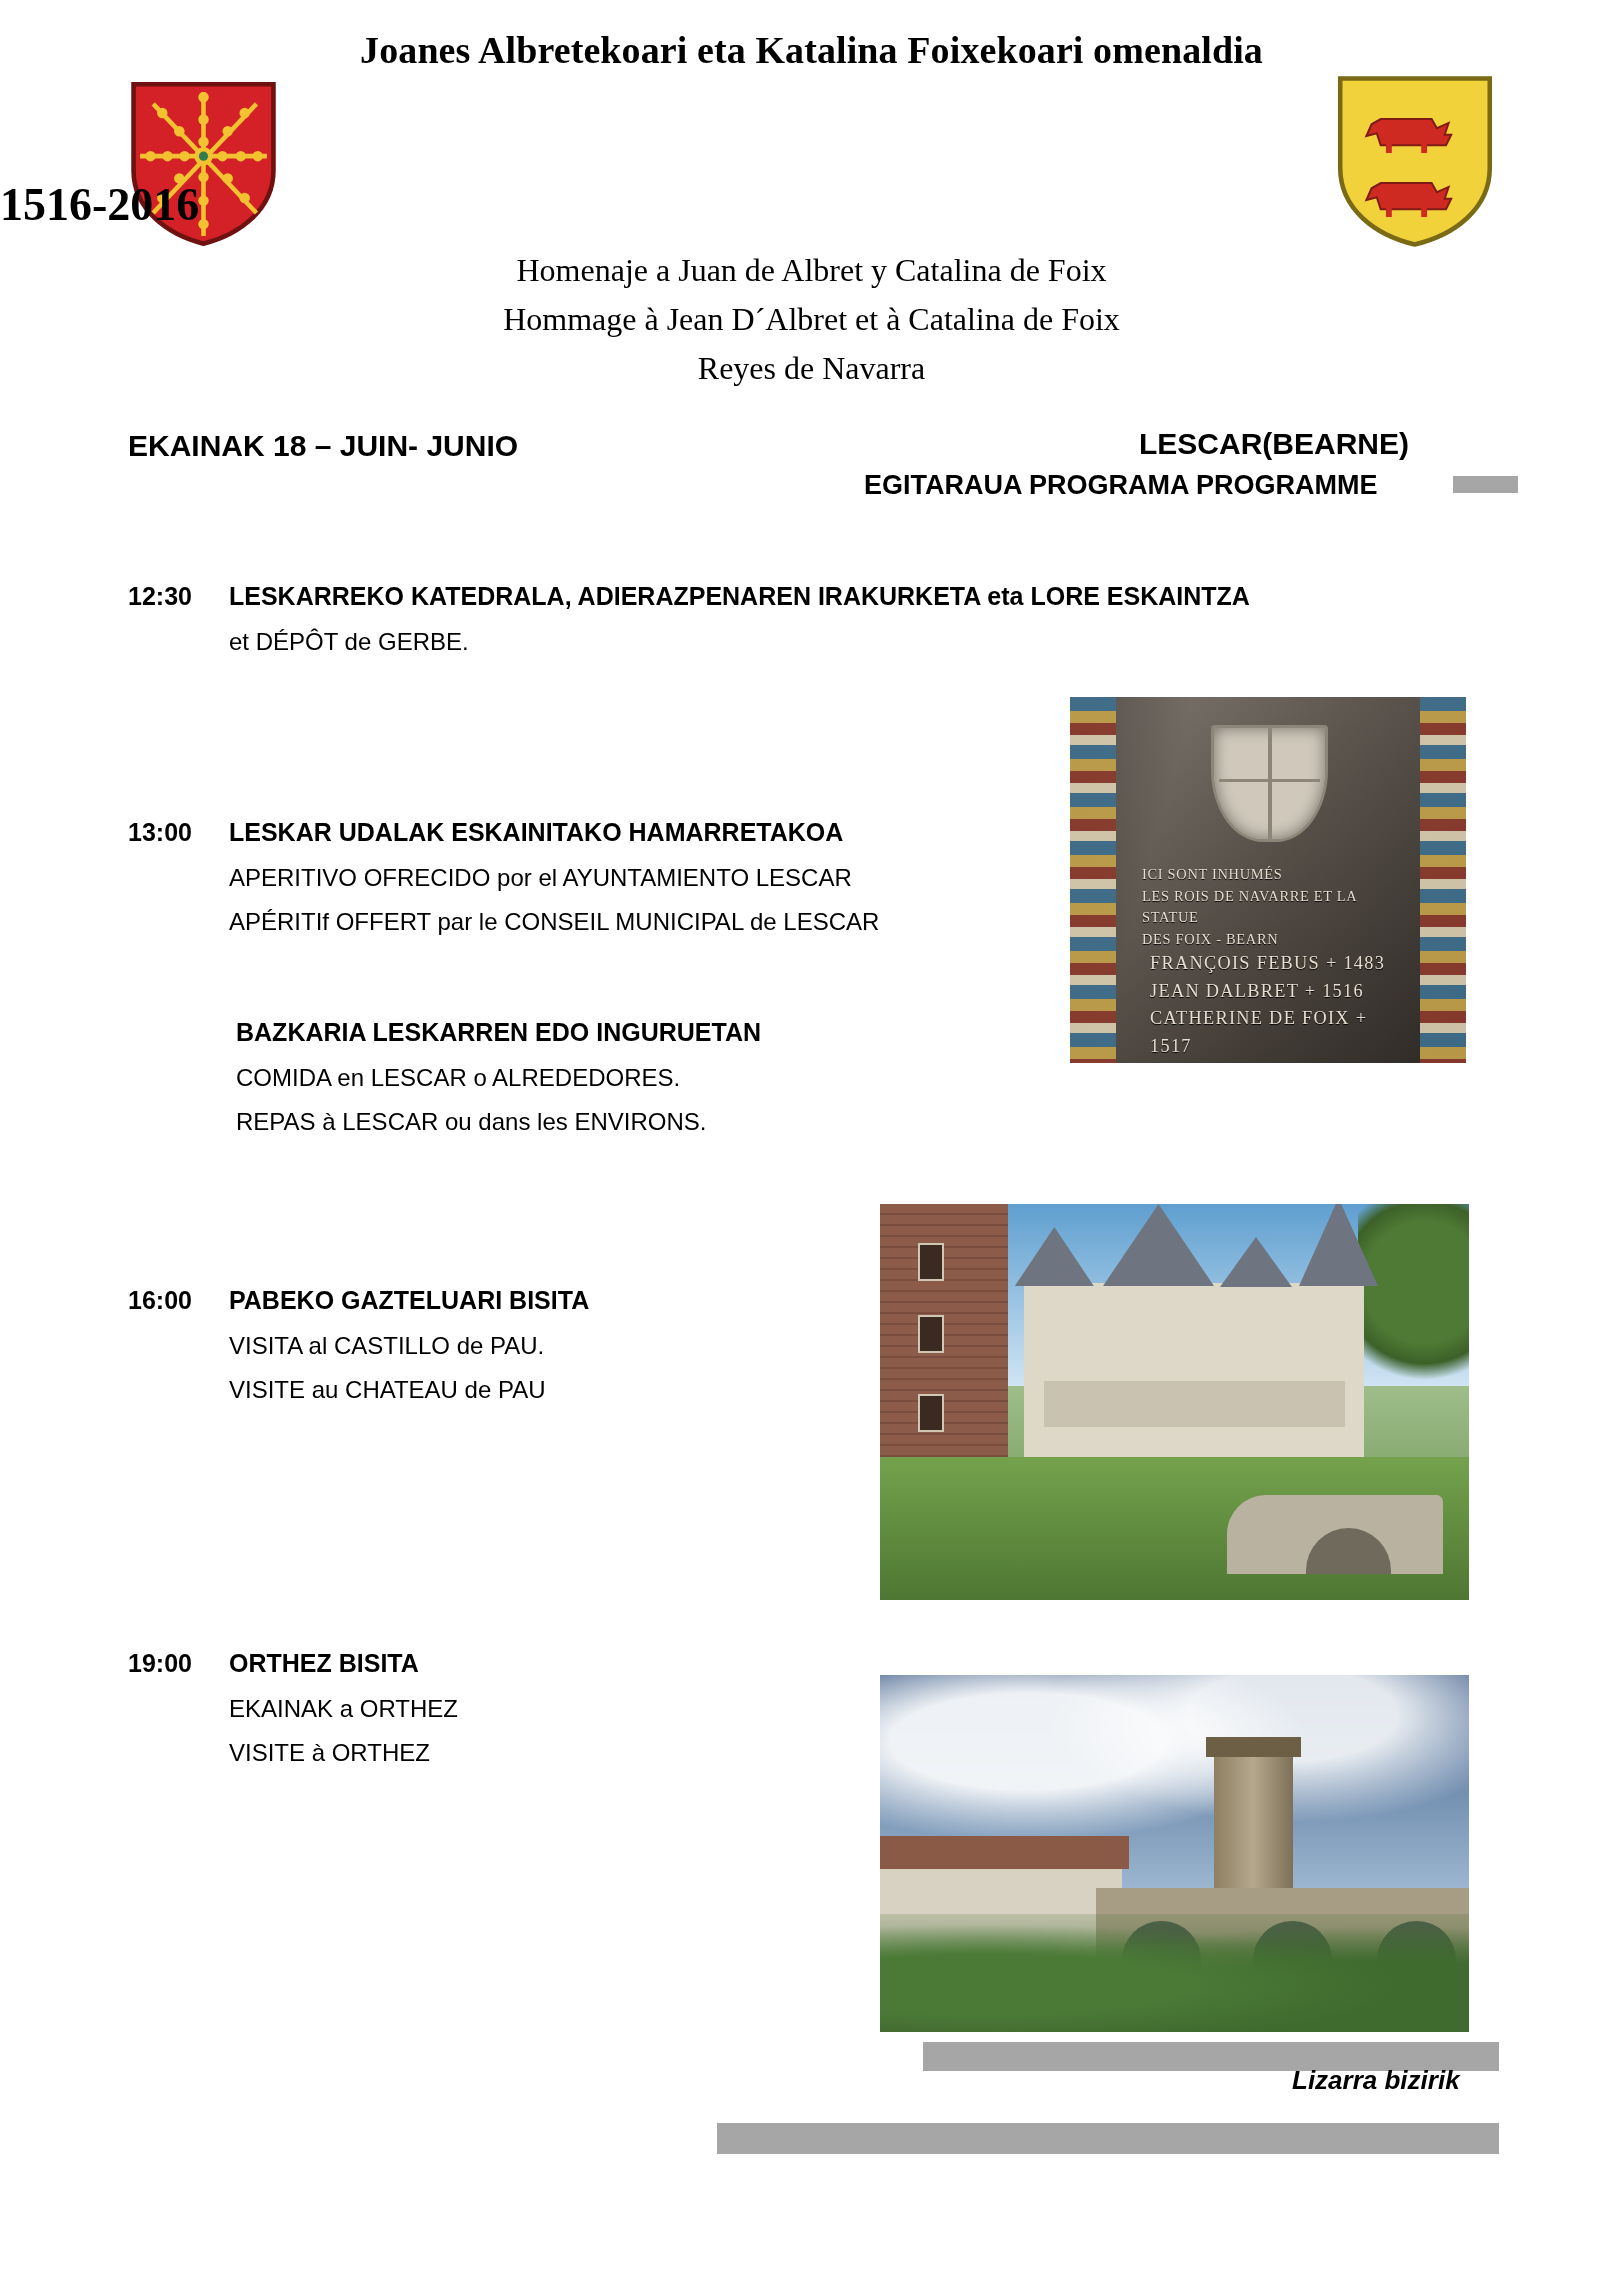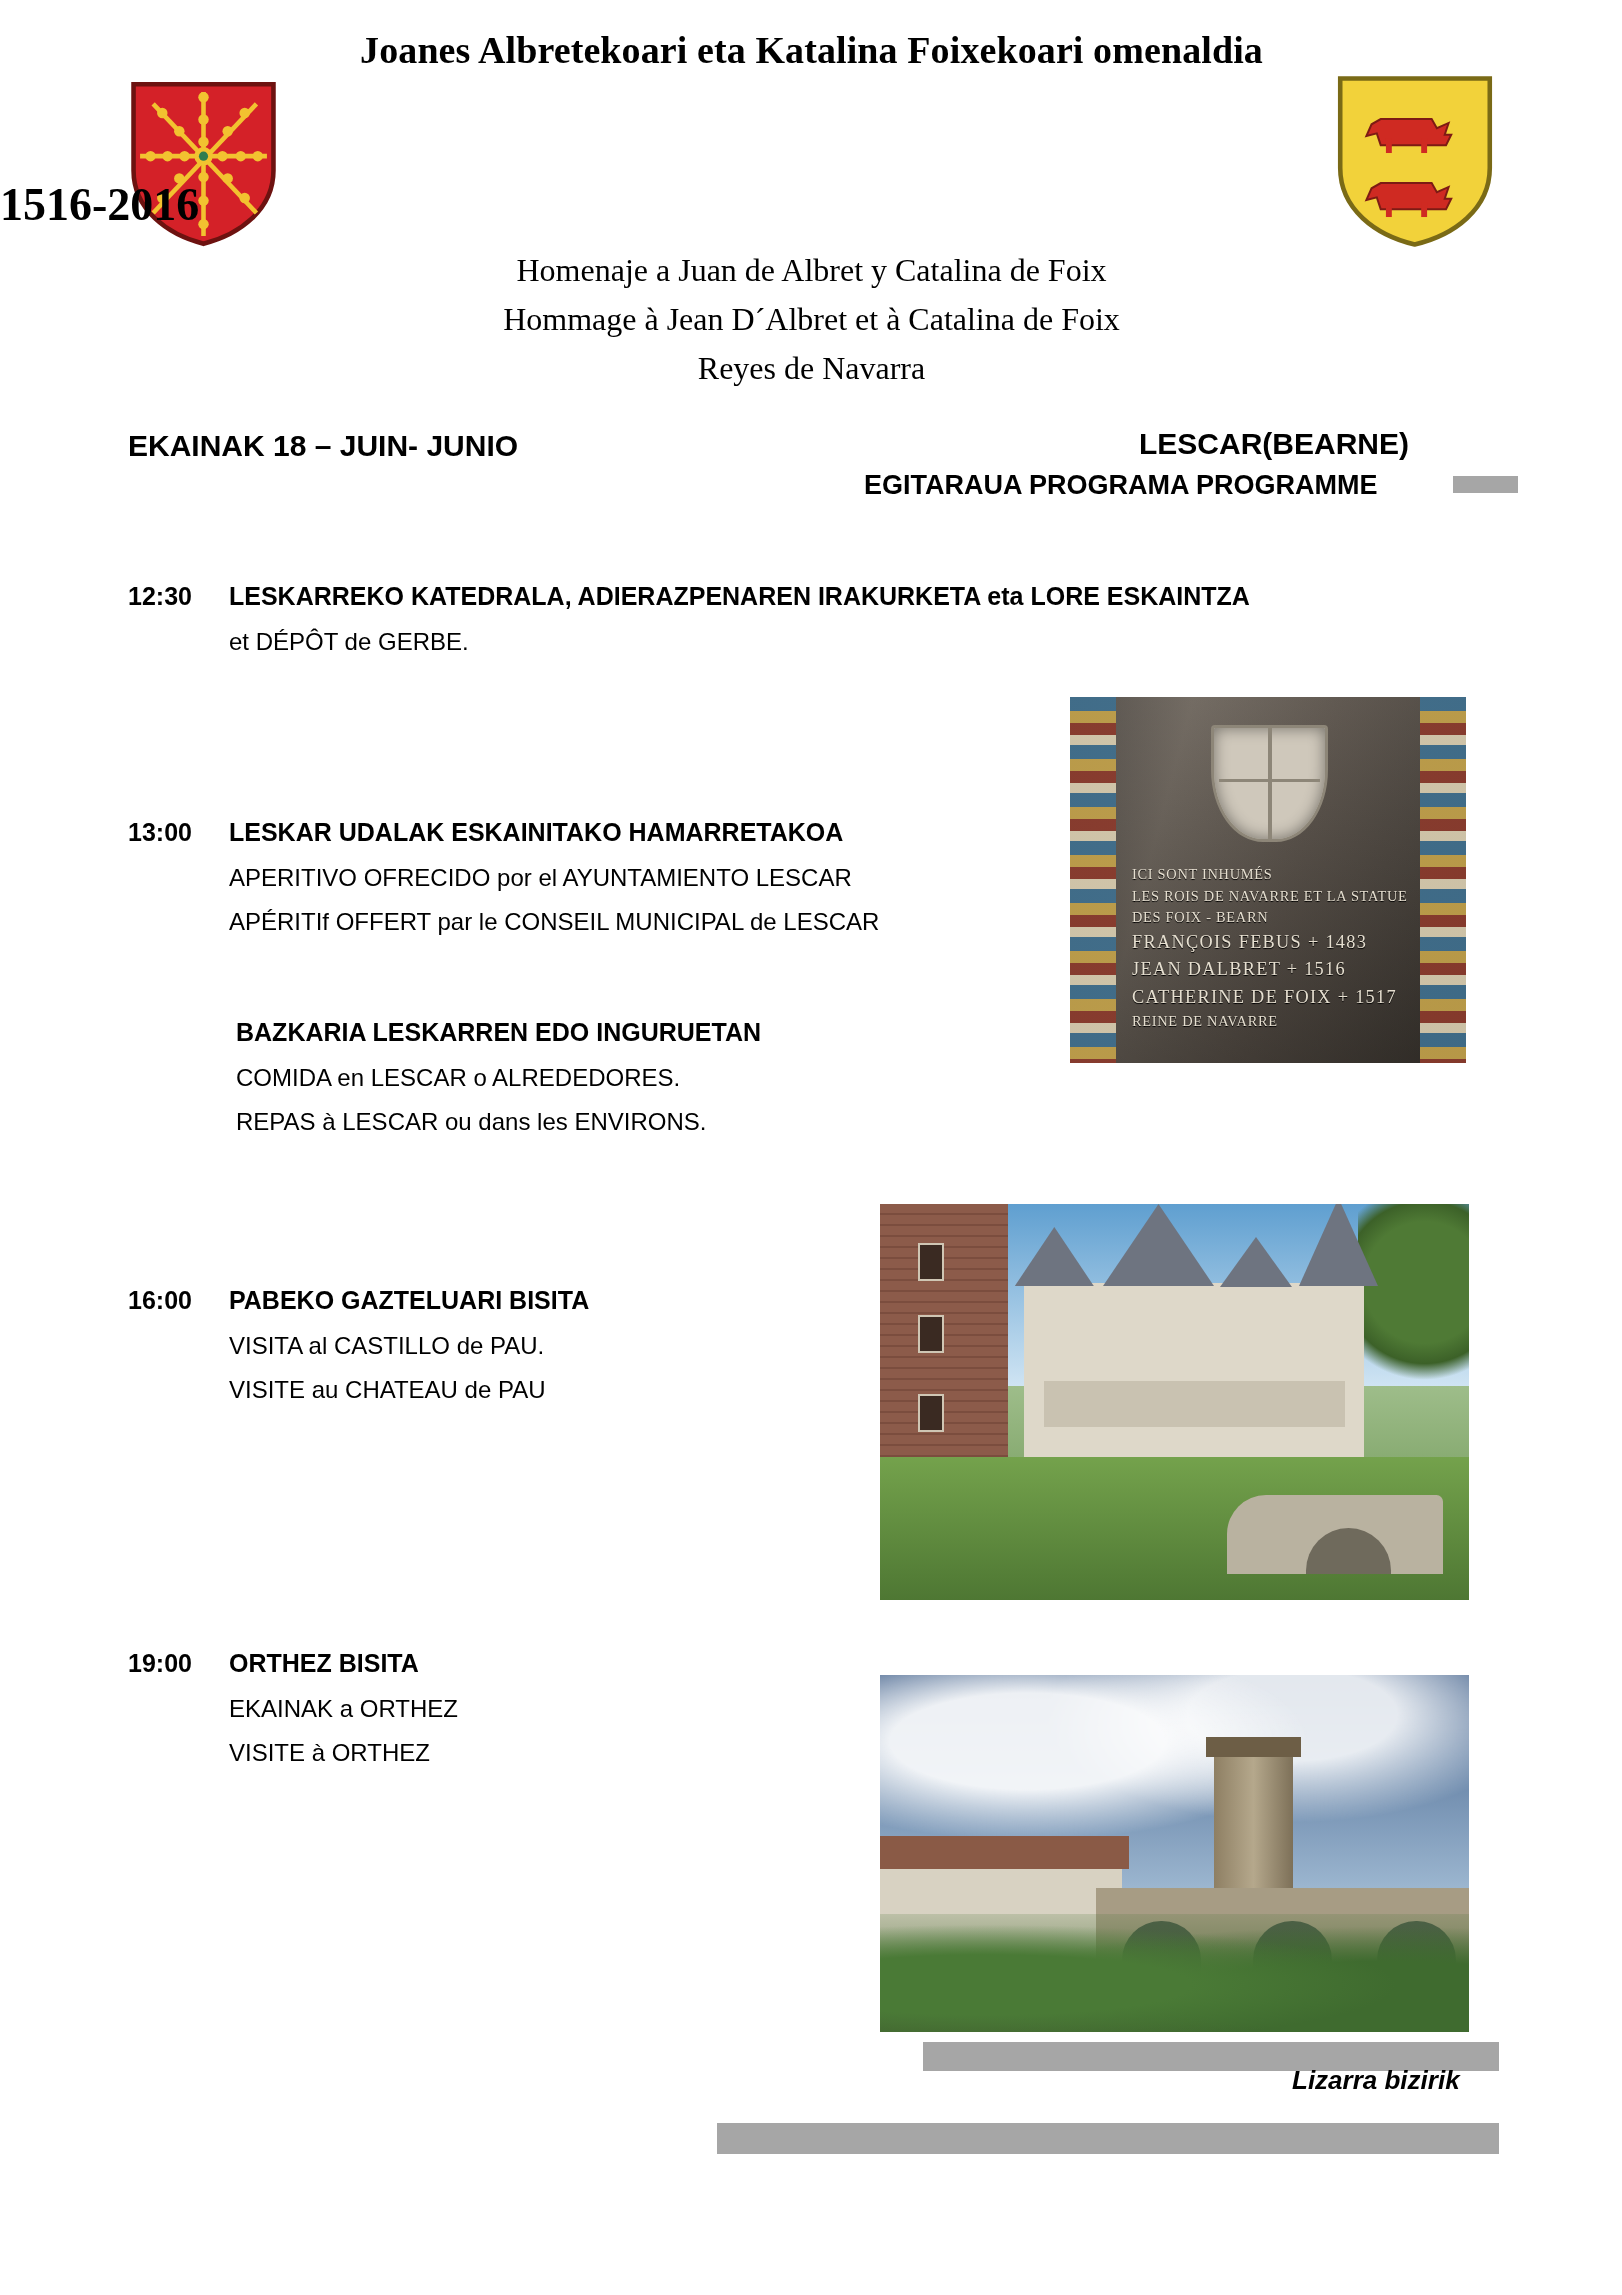--- a/index.html
+++ b/index.html
@@ -176,31 +176,32 @@
   }
   .plaque-crest:after {
     content: "";
     position: absolute;
     left: 5.2px; right: 5.2px; top: 46%;
     height: 3.3px;
     background: #8d8678;
   }
   .plaque-text {
     position: absolute;
-    left: 62px; right: 52px; top: 167px;
+    left: 72px; right: 52px; top: 167px;
     color: #e6dfd0;
     font-family: "Liberation Serif", serif;
     font-size: 14.4px;
     line-height: 1.5;
     letter-spacing: 0.7px;
     text-shadow: 0 0.7px 0.7px #000;
   }
   .plaque-text .big {
     font-size: 18.3px;
     letter-spacing: 1.3px;
+    margin-left: 8px;
   }
 
   
   .photo-pau {
     left: 880px; top: 1204px;
     width: 589px; height: 396px;
     background: linear-gradient(to bottom, #7fb4dd 0%, #bcd9ee 45%, #9ebd8a 46%, #5f8a45 100%);
   }
   .pau-sky { position:absolute; left:0; top:0; right:0; height:46%;
     background: linear-gradient(to bottom,#5f9fd0,#cfe4f3); }

